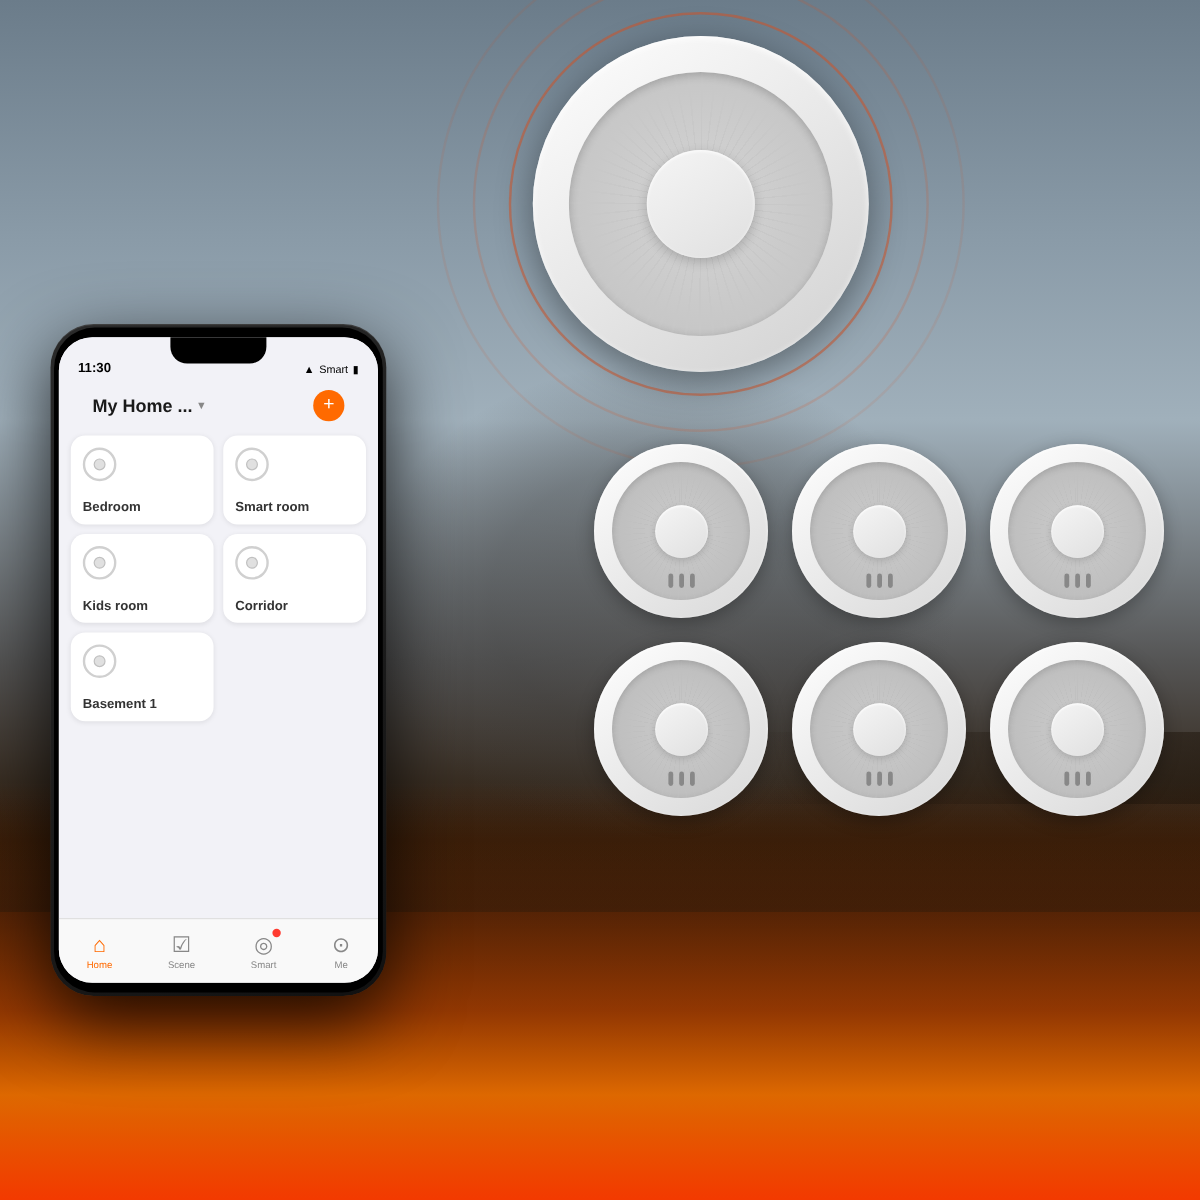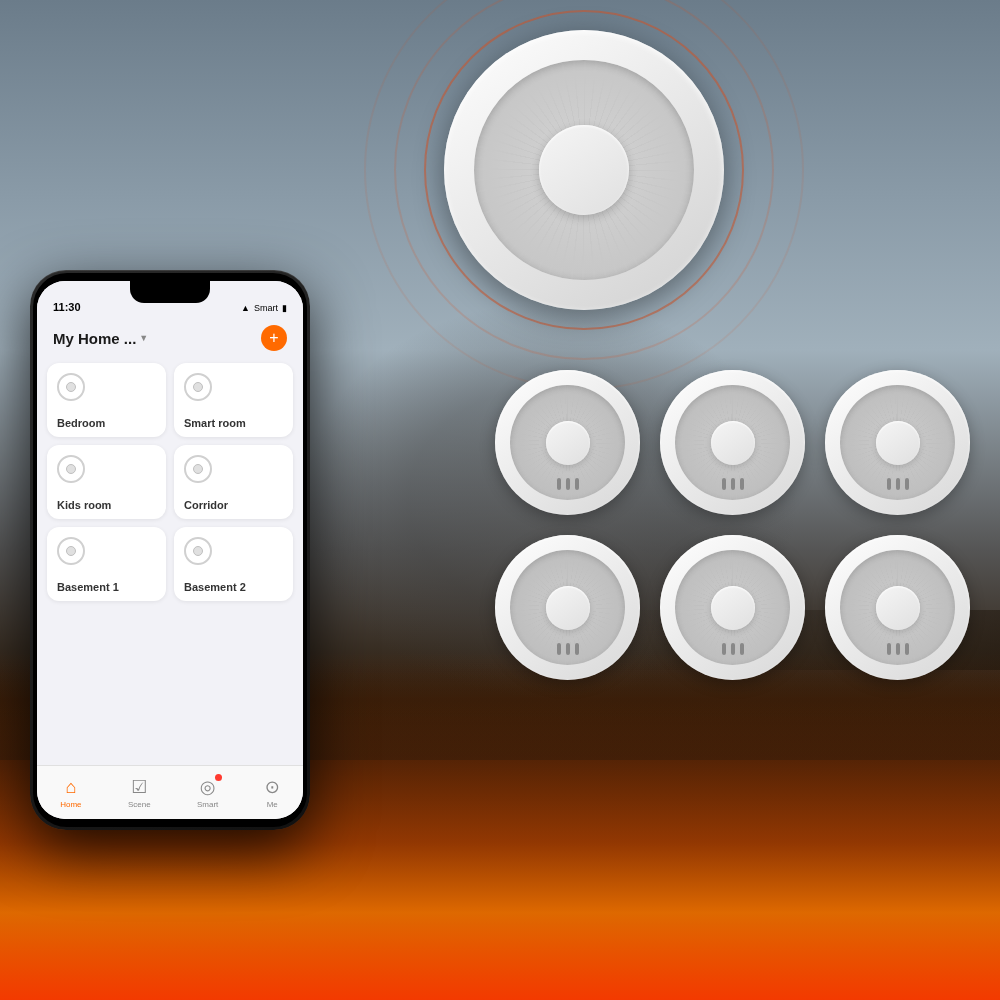--- a/index.html
+++ b/index.html
@@ -103,21 +103,21 @@
       transform: translate(-50%, -50%);
     }
     .ping-1 { width: 320px; height: 320px; }
     .ping-2 { width: 380px; height: 380px; opacity: 0.35; }
     .ping-3 { width: 440px; height: 440px; opacity: 0.2; }
 
     
     .phone-container {
       position: absolute;
       top: 270px;
-      left: 30px;
+      left: 42px;
       width: 280px;
       height: 708px;
       z-index: 10;
     }
 
     .phone-body {
       width: 280px;
       height: 560px;
       background: linear-gradient(145deg, #2a2a2a, #111111);
       border-radius: 36px;
@@ -182,21 +182,21 @@
     }
 
     .status-icons span {
       font-size: 9px;
       color: #000;
     }
 
     
     .app-header {
       background: #f2f2f7;
-      padding: 8px 16px 6px;
+      padding: 8px 28px 6px;
       display: flex;
       align-items: center;
       justify-content: space-between;
       flex-shrink: 0;
     }
 
     .home-title {
       font-size: 15px;
       font-weight: 600;
       color: #1a1a1a;
@@ -500,26 +500,20 @@
                 <div class="device-icon-inner"></div>
               </div>
               <span class="device-label">Corridor</span>
             </div>
 
             <div class="device-card">
               <div class="device-icon-circle">
                 <div class="device-icon-inner"></div>
               </div>
               <span class="device-label">Basement 1</span>
-            </div>
-            <div class="device-card">
-              <div class="device-icon-circle">
-                <div class="device-icon-inner"></div>
-              </div>
-              <span class="device-label">Basement 2</span>
             </div>
           </div>
         </div>
 
         <div class="bottom-nav">
           <div class="nav-item active">
             <span class="nav-icon" style="color:#ff6a00;">⌂</span>
             <span class="nav-label" style="color:#ff6a00;">Home</span>
           </div>
           <div class="nav-item">

